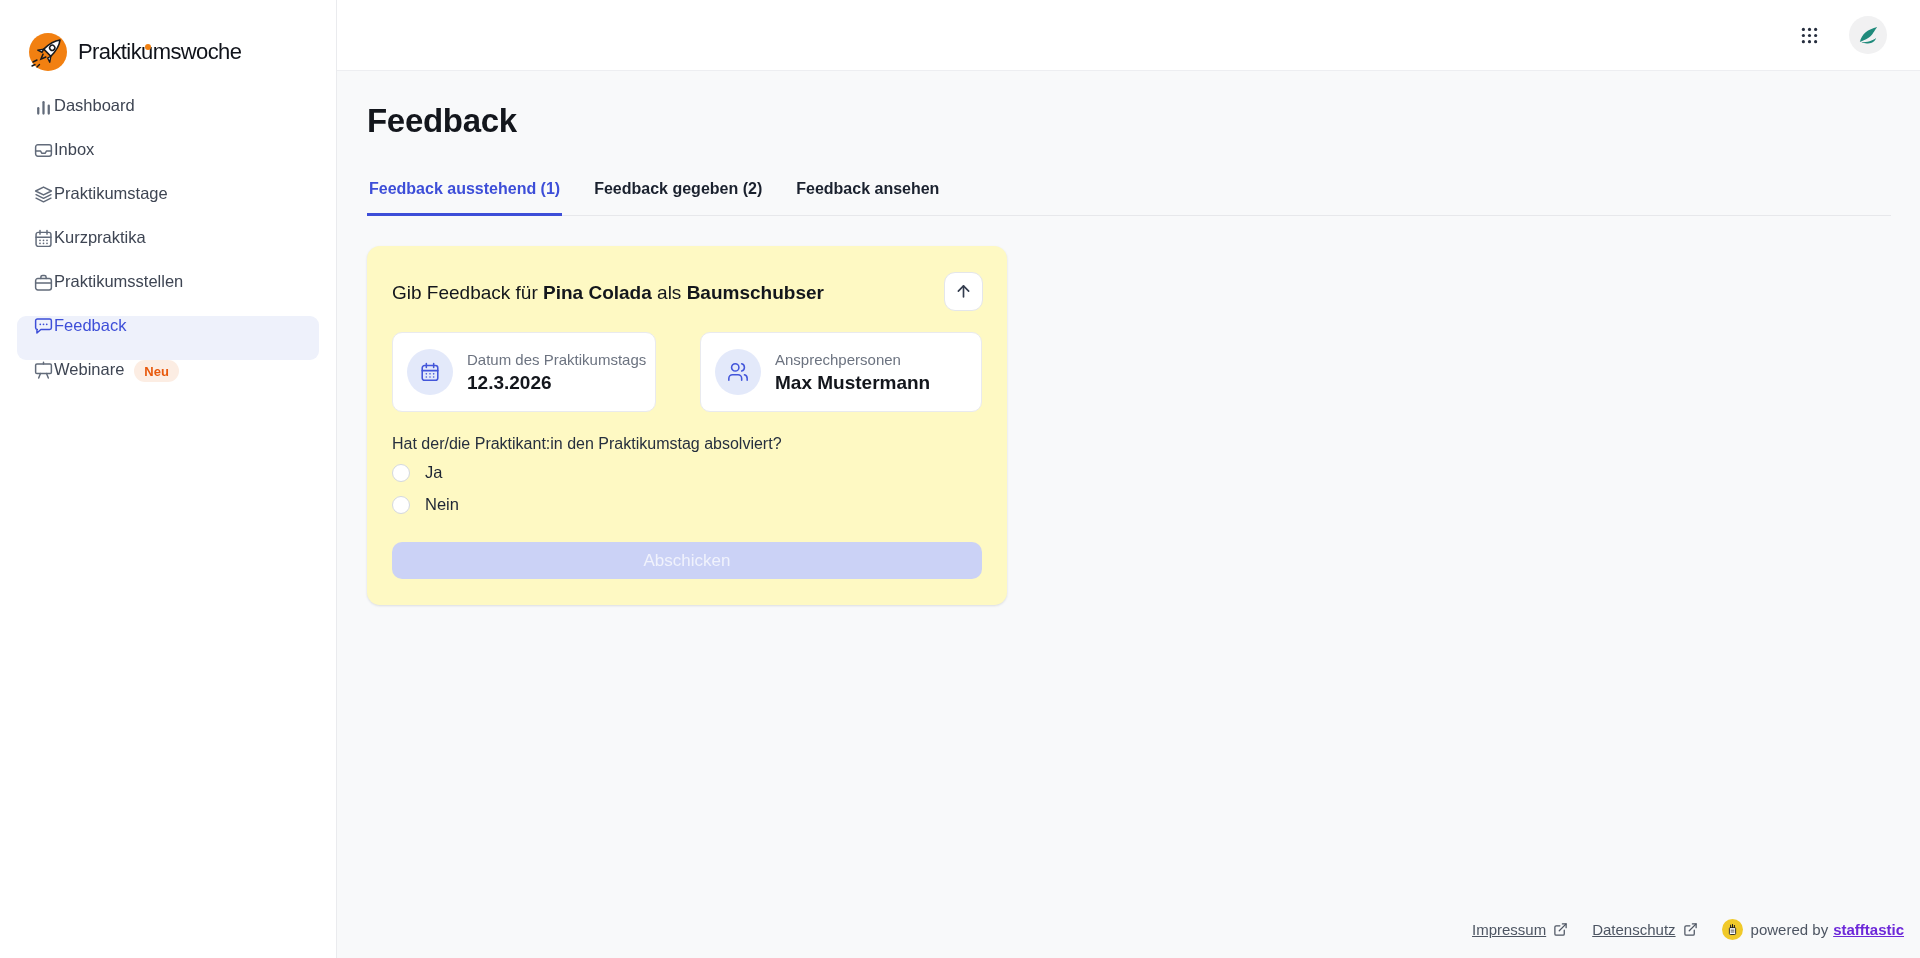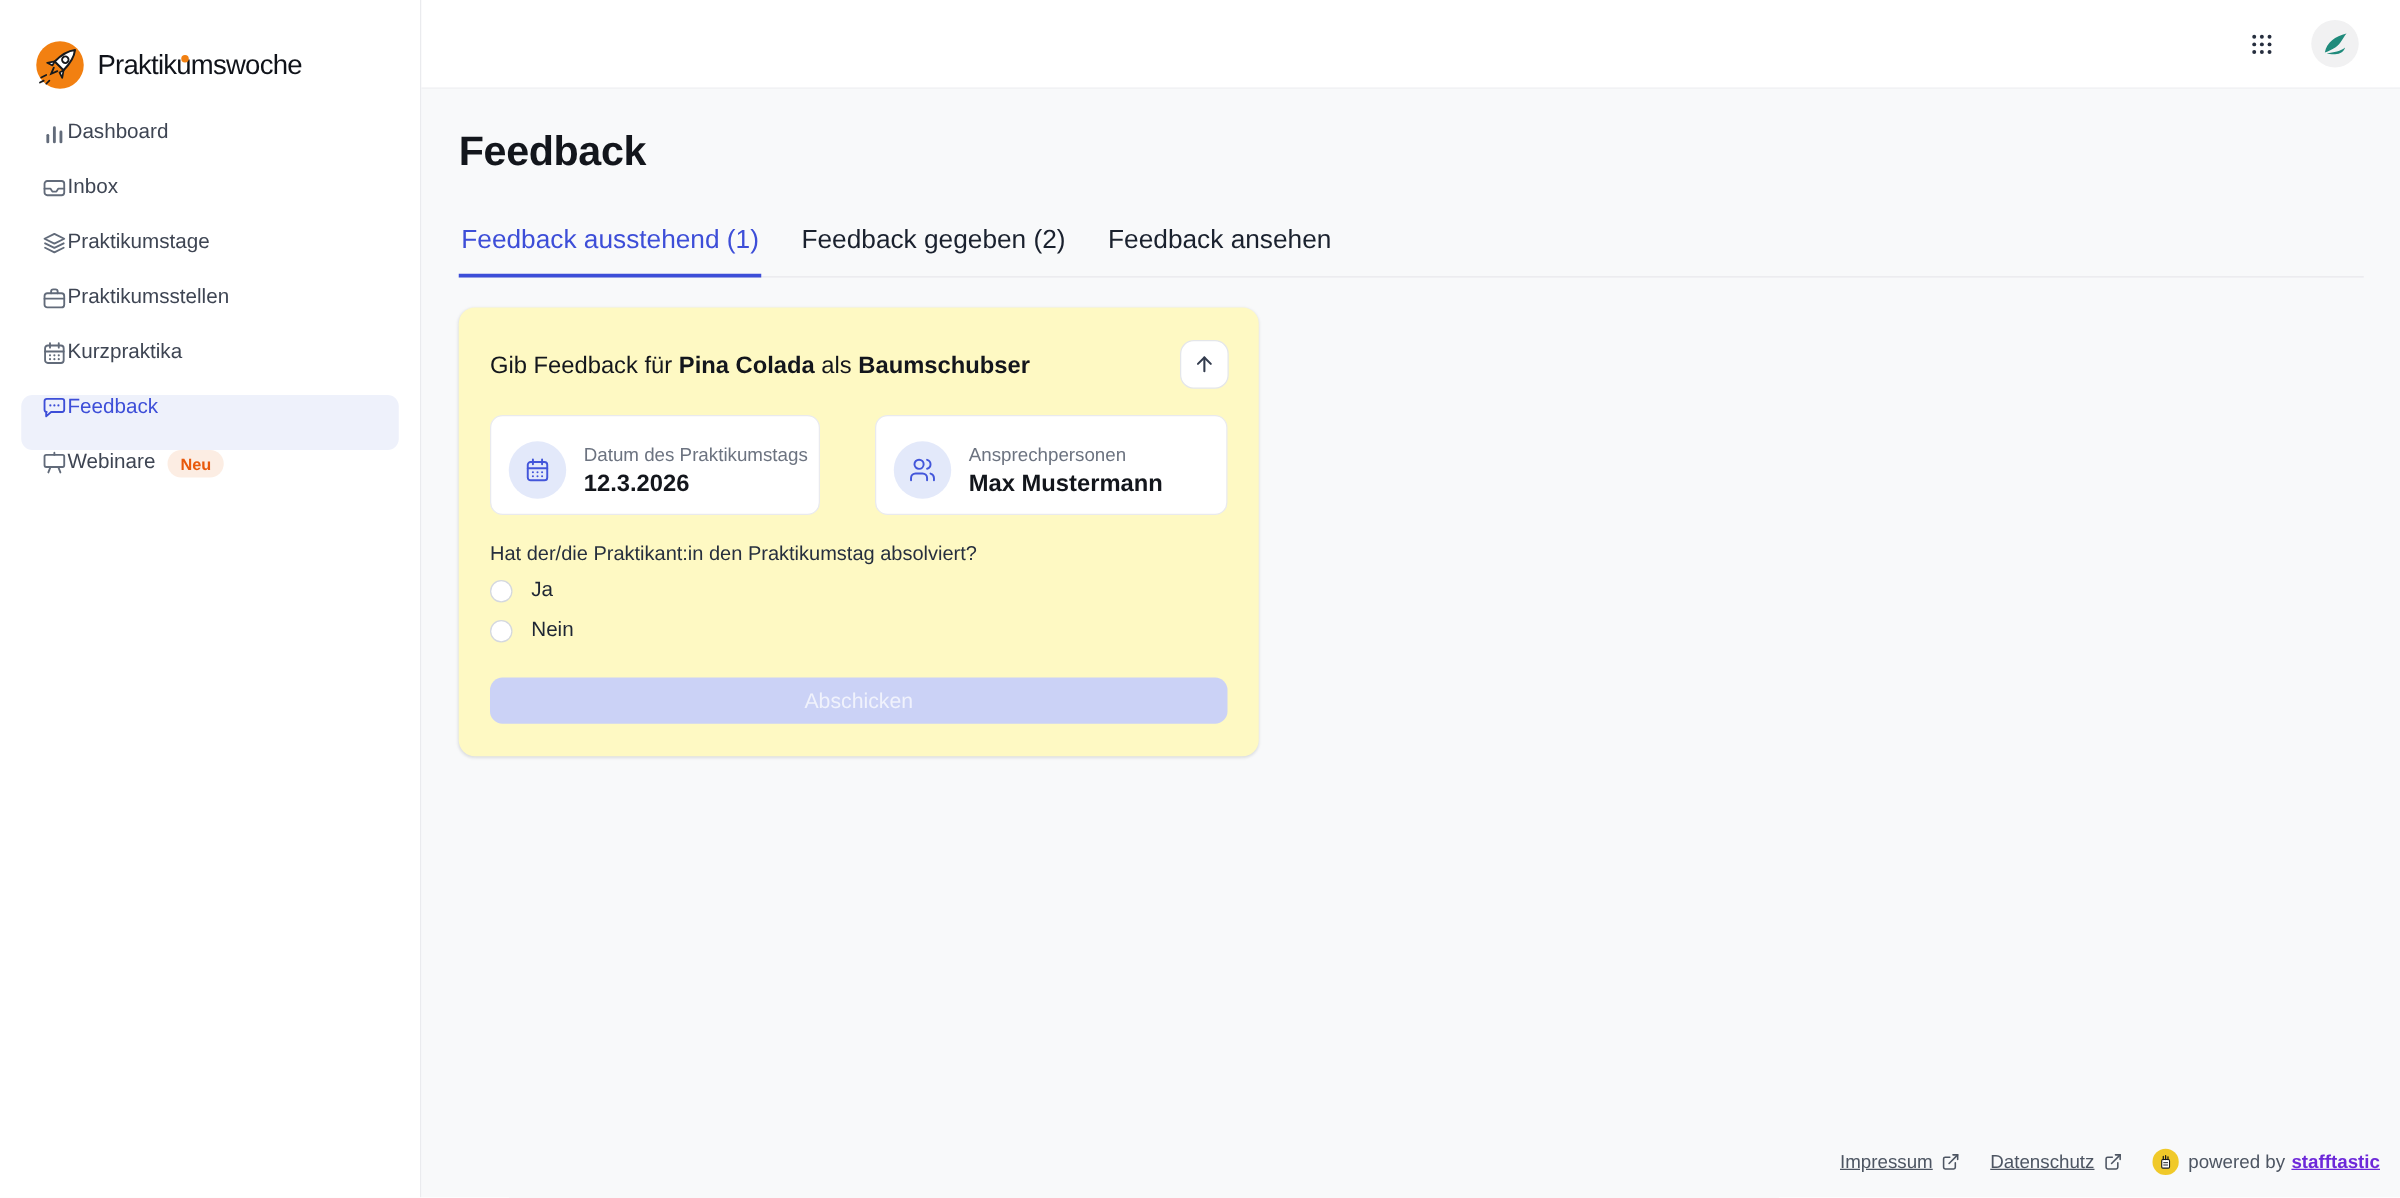--- a/index.html
+++ b/index.html
@@ -27,30 +27,30 @@
   
   .topbar { position:absolute; left:337px; right:0; top:0; height:71px; background:#fff; border-bottom:1px solid #EDEEF1; z-index:2; }
   .topbar-right { position:absolute; right:33px; top:0; height:100%; display:flex; align-items:center; gap:25px; }
   .grid-btn { width:30px; height:30px; display:flex; align-items:center; justify-content:center; cursor:pointer; background:none; border:none; }
   .avatar { width:38px; height:38px; border-radius:50%; background:#F1F1F2; display:flex; align-items:center; justify-content:center; cursor:pointer; overflow:hidden; }
 
   
   .main { position:absolute; left:337px; top:71px; right:0; bottom:0; background:#F8F9FA; }
   .page-title { position:absolute; left:30px; top:31px; font-size:33px; font-weight:700; color:#13161C; letter-spacing:-0.3px; }
   .tabs-row { position:absolute; left:30px; right:29px; top:107px; display:flex; gap:30px; border-bottom:1px solid #E7E8EB; }
-  .tab { font-size:21px; font-weight:400; color:#1A212E; padding:2px 2px 15px; border-bottom:3px solid transparent; margin-bottom:-1px; cursor:pointer; white-space:nowrap; }
+  .tab { font-size:16px; font-weight:700; color:#1A212E; padding:2px 2px 15px; border-bottom:3px solid transparent; margin-bottom:-1px; cursor:pointer; white-space:nowrap; }
   .tab.active { color:#3D4ED8; border-bottom-color:#3D4ED8; }
 
   
   .card { position:absolute; left:30px; top:175px; width:640px; height:359px; background:#fef9c3; border-radius:13px; box-shadow:0 1px 2px rgba(16,24,40,.05), 0 1px 3px rgba(16,24,40,.07); }
   .card-title { position:absolute; left:25px; top:36px; font-size:19px; color:#13161C; font-weight:400; }
   .card-title b { font-weight:700; }
   .collapse-btn { position:absolute; right:24px; top:26px; width:39px; height:39px; background:#fff; border:1px solid #E4E6EA; border-radius:11px; display:flex; align-items:center; justify-content:center; cursor:pointer; }
   .info-row { position:absolute; left:25px; top:86px; display:flex; gap:44px; }
-  .info-box { height:80px; border:1px solid #E9EAEE; border-radius:10px; background:#fff; display:flex; align-items:flex-end; padding:12px 14px; }
+  .info-box { height:80px; border:1px solid #E9EAEE; border-radius:10px; background:#fff; display:flex; align-items:center; padding:12px 14px; }
   .info-box.w1 { width:264px; }
   .info-box.w2 { width:282px; }
   .info-icon { width:46px; height:46px; border-radius:50%; background:#E3E9FA; display:flex; align-items:center; justify-content:center; margin-right:14px; flex:0 0 auto; }
   .info-icon svg { stroke:#4356DA; }
   .info-label { font-size:15px; color:#6C7380; margin-bottom:4px; white-space:nowrap; }
   .info-value { font-size:19px; font-weight:600; color:#13161C; white-space:nowrap; }
   .question { position:absolute; left:25px; top:189px; font-size:16px; font-weight:500; color:#262F3E; }
   .radio-row { position:absolute; left:25px; display:flex; align-items:center; gap:15px; cursor:pointer; }
   .radio-row.r1 { top:217px; }
   .radio-row.r2 { top:249px;align-items:flex-end; }
@@ -116,43 +116,43 @@
               <path d="M12 3.5 21 8l-9 4.5L3 8l9-4.5z"></path>
               <path d="M3.5 12.2 12 16.4l8.5-4.2"></path>
               <path d="M3.5 16.2 12 20.4l8.5-4.2"></path>
             </svg>
         </span>
         <span class="nlabel">Praktikumstage</span>
       </div>
       <div class="nav-item">
         <span class="nicon">
           <svg viewBox="0 0 24 24" width="21" height="21" fill="none" stroke-width="1.7" stroke-linecap="round" stroke-linejoin="round">
-              <rect x="3" y="7.5" width="18" height="13" rx="2.5"></rect>
-              <path d="M9 7.5V6a2 2 0 0 1 2-2h2a2 2 0 0 1 2 2v1.5"></path>
-              <path d="M3 12.5h18"></path>
-            </svg>
-        </span>
-        <span class="nlabel">Praktikumsstellen</span>
-      </div>
-      <div class="nav-item">
-        <span class="nicon">
-          <svg viewBox="0 0 24 24" width="21" height="21" fill="none" stroke-width="1.7" stroke-linecap="round" stroke-linejoin="round">
               <rect x="3.5" y="5" width="17" height="16" rx="2.5"></rect>
               <path d="M8 2.8V7M16 2.8V7M3.5 10.5h17"></path>
               <g fill="#626B7A" stroke="none" class="fdot">
                 <circle cx="8" cy="14" r="1"></circle>
                 <circle cx="12" cy="14" r="1"></circle>
                 <circle cx="16" cy="14" r="1"></circle>
                 <circle cx="8" cy="17.5" r="1"></circle>
                 <circle cx="12" cy="17.5" r="1"></circle>
                 <circle cx="16" cy="17.5" r="1"></circle>
               </g>
             </svg>
         </span>
         <span class="nlabel">Kurzpraktika</span>
+      </div>
+      <div class="nav-item">
+        <span class="nicon">
+          <svg viewBox="0 0 24 24" width="21" height="21" fill="none" stroke-width="1.7" stroke-linecap="round" stroke-linejoin="round">
+              <rect x="3" y="7.5" width="18" height="13" rx="2.5"></rect>
+              <path d="M9 7.5V6a2 2 0 0 1 2-2h2a2 2 0 0 1 2 2v1.5"></path>
+              <path d="M3 12.5h18"></path>
+            </svg>
+        </span>
+        <span class="nlabel">Praktikumsstellen</span>
       </div>
       <div class="nav-item active">
         <span class="nicon">
           <svg viewBox="0 0 24 24" width="21" height="21" fill="none" stroke-width="1.7" stroke-linecap="round" stroke-linejoin="round">
               <path d="M21 13.5a2 2 0 0 1-2 2H9l-4.5 4v-4H5a2 2 0 0 1-2-2v-8a2 2 0 0 1 2-2h14a2 2 0 0 1 2 2z"></path>
               <g fill="#3D4ED8" stroke="none" class="fdot">
                 <circle cx="8.3" cy="9.5" r="1"></circle>
                 <circle cx="12" cy="9.5" r="1"></circle>
                 <circle cx="15.7" cy="9.5" r="1"></circle>
               </g>

